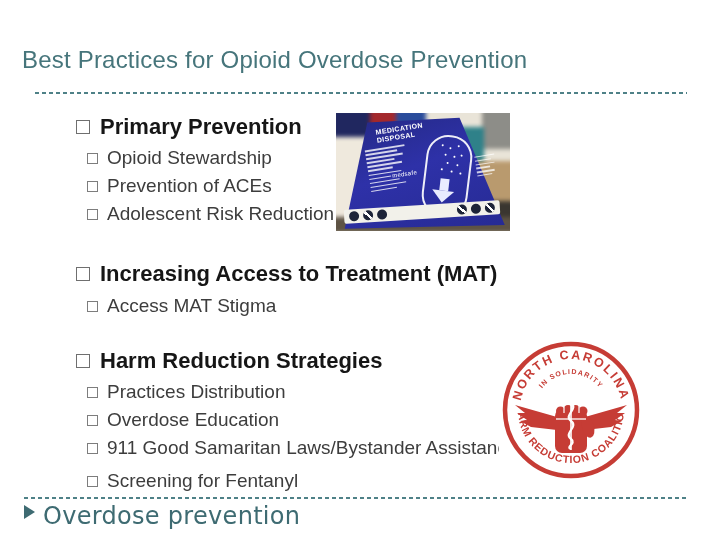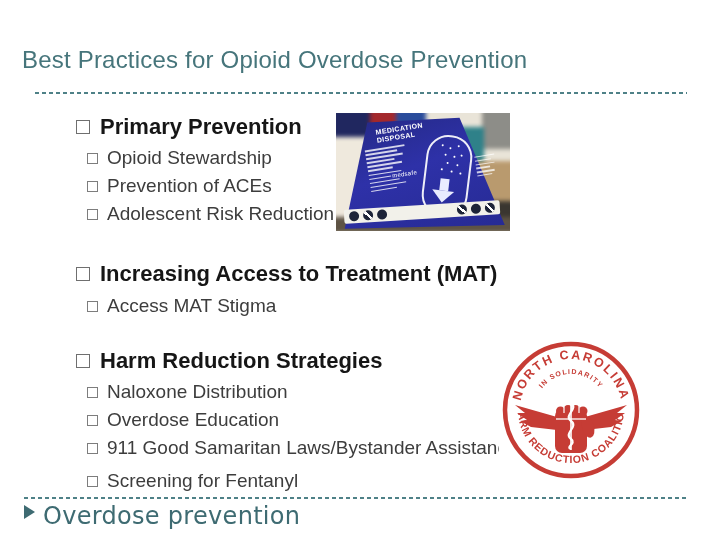--- a/index.html
+++ b/index.html
@@ -118,21 +118,21 @@
     <span class="sq"></span>
     <span class="txt">Access MAT Stigma</span>
   </div>
 
   <div class="row l1" style="top:348px">
     <span class="sq"></span>
     <span class="txt">Harm Reduction Strategies</span>
   </div>
   <div class="row l2" style="top:381px">
     <span class="sq"></span>
-    <span class="txt">Naloxone Distribution</span>
+    <span class="txt">Practices Distribution</span>
   </div>
   <div class="row l2" style="top:409px">
     <span class="sq"></span>
     <span class="txt">Overdose Education</span>
   </div>
   <div class="row l2" style="top:437px">
     <span class="sq"></span>
     <span class="txt">911 Good Samaritan Laws/Bystander Assistance</span>
   </div>
   <div class="row l2" style="top:470px">

